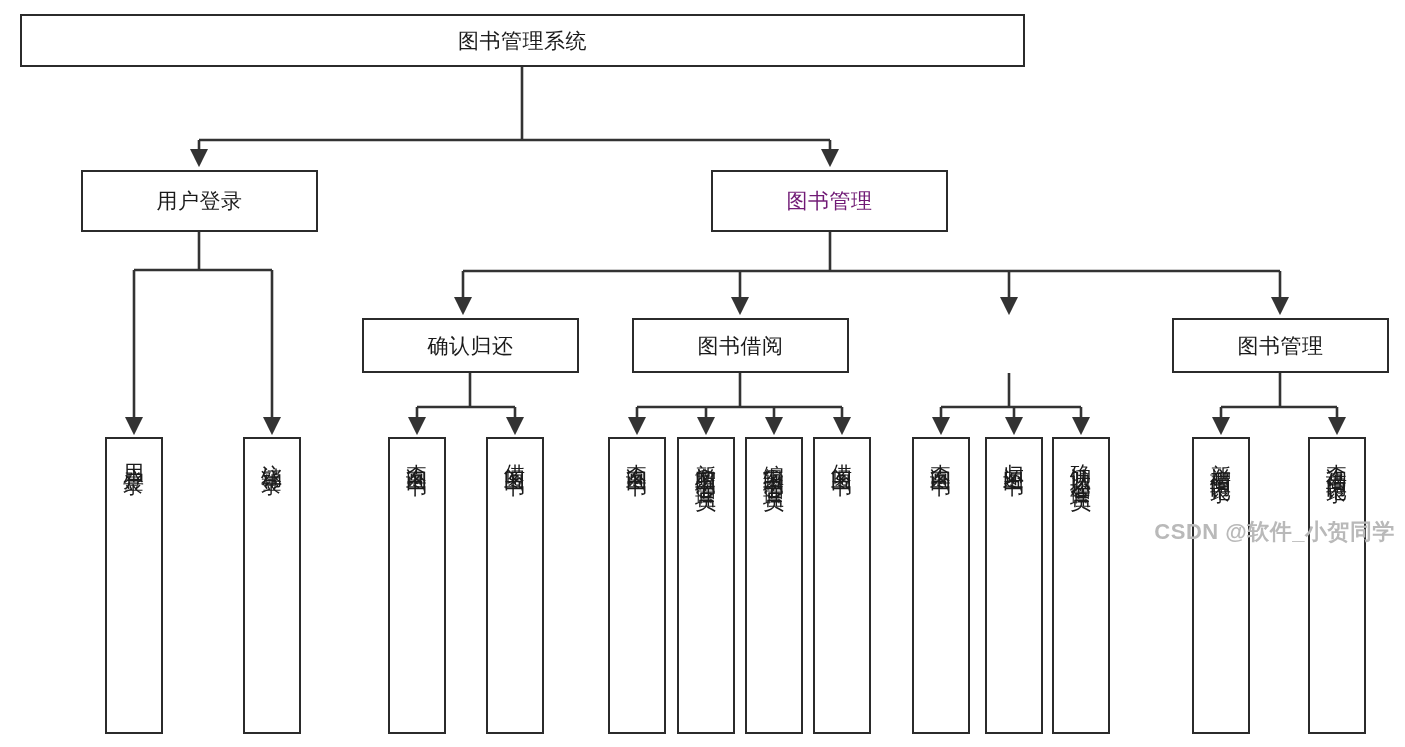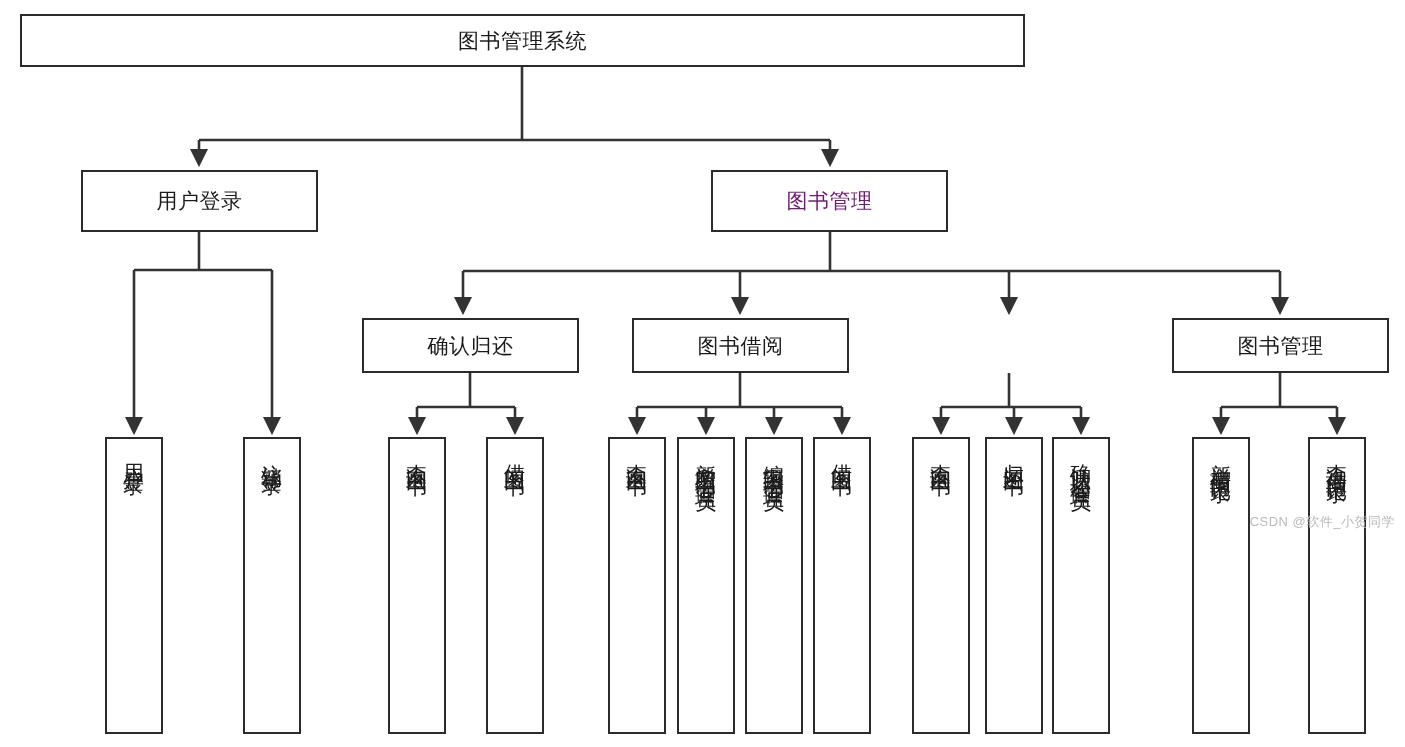--- a/index.html
+++ b/index.html
@@ -57,26 +57,27 @@
     writing-mode: vertical-rl;
     text-orientation: upright;
     font-size: 21px;
     line-height: 1.0;
     letter-spacing: 4px;
     white-space: nowrap;
   }
   #watermark {
     position: absolute;
     right: 10px;
-    bottom: 20px;
-    font-size: 13px;
+    bottom: 4px;
+    font-size: 22px;
     color: #b9b9b9;
     letter-spacing: 0.5px;
     white-space: nowrap;
     pointer-events: none;
+    font-weight: bold;
   }
 </style>
 </head>
 <body>
 
 <div id="diagram-root">
 
   <svg id="connectors" viewBox="0 0 1405 747" xmlns="http://www.w3.org/2000/svg">
     <defs>
       <marker id="arrow" viewBox="0 0 12 12" refX="6" refY="6" markerWidth="7" markerHeight="7" orient="auto-start-reverse">

